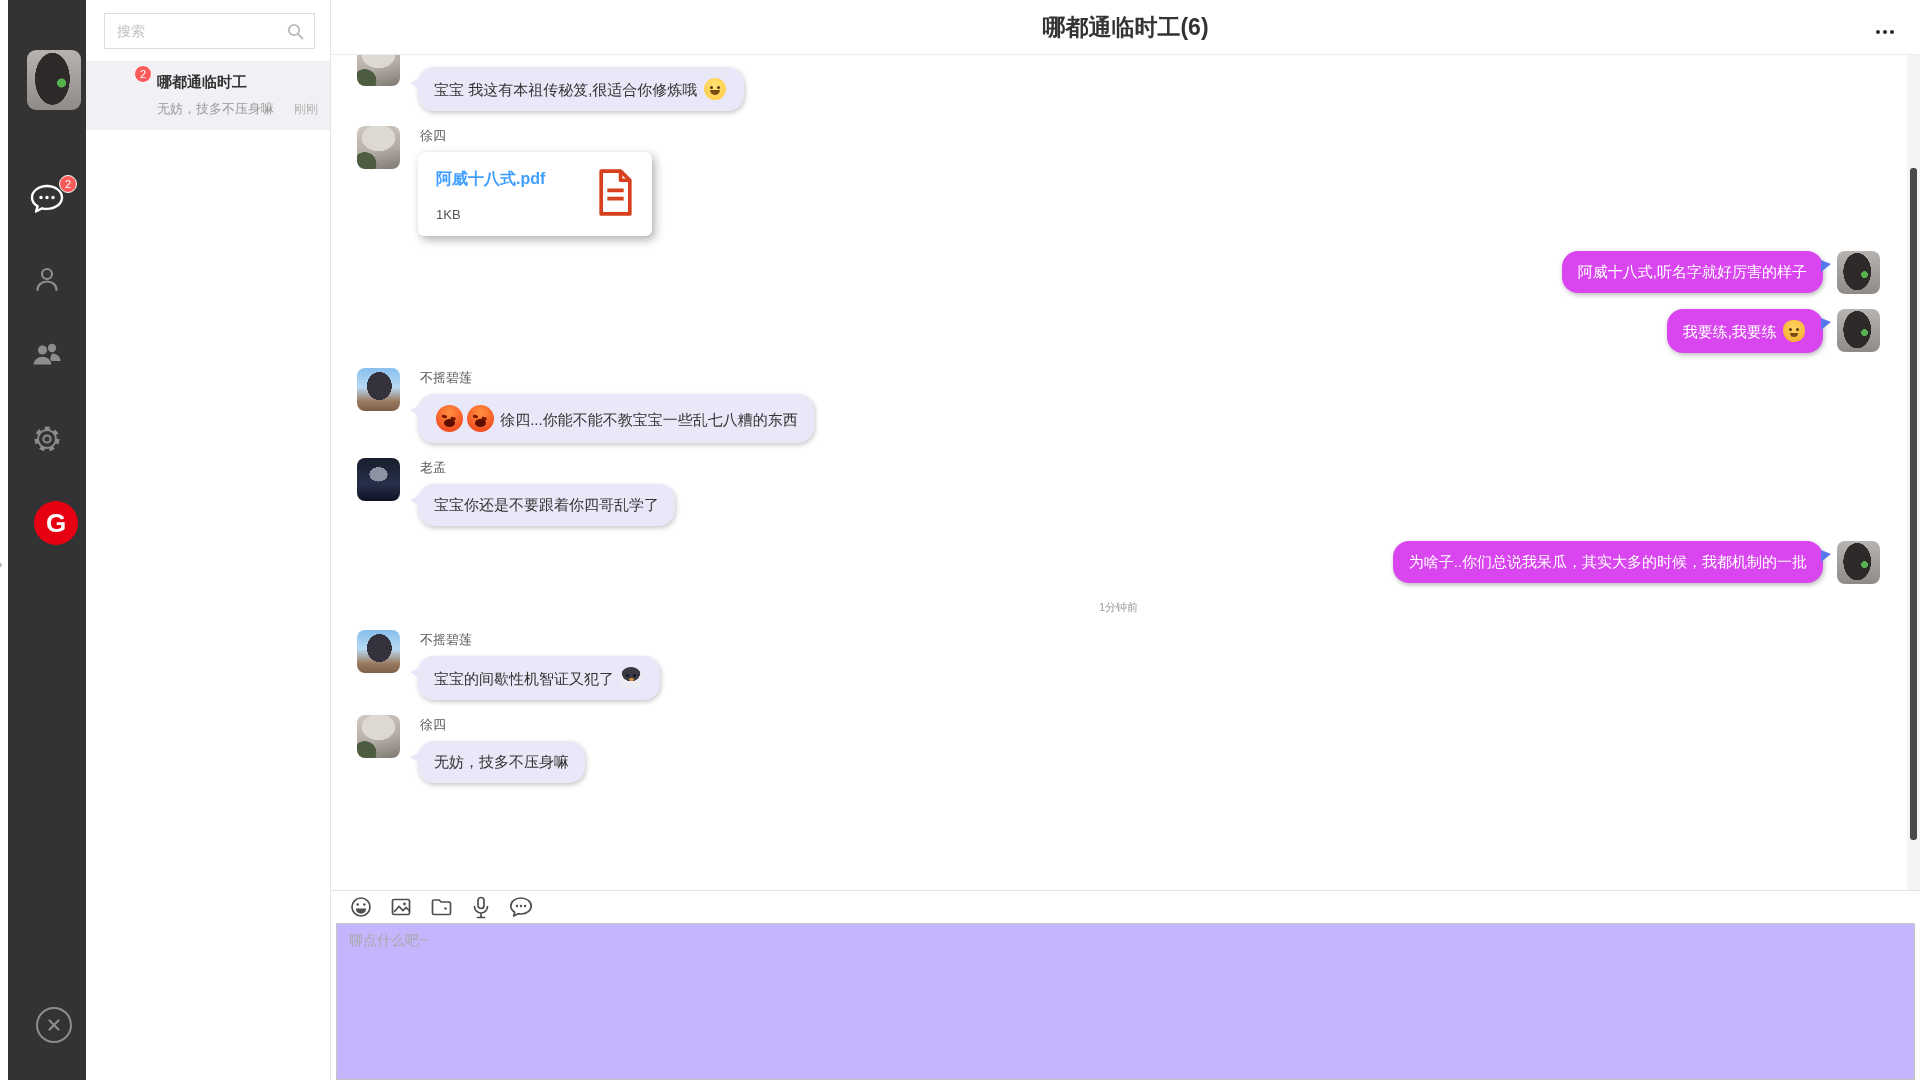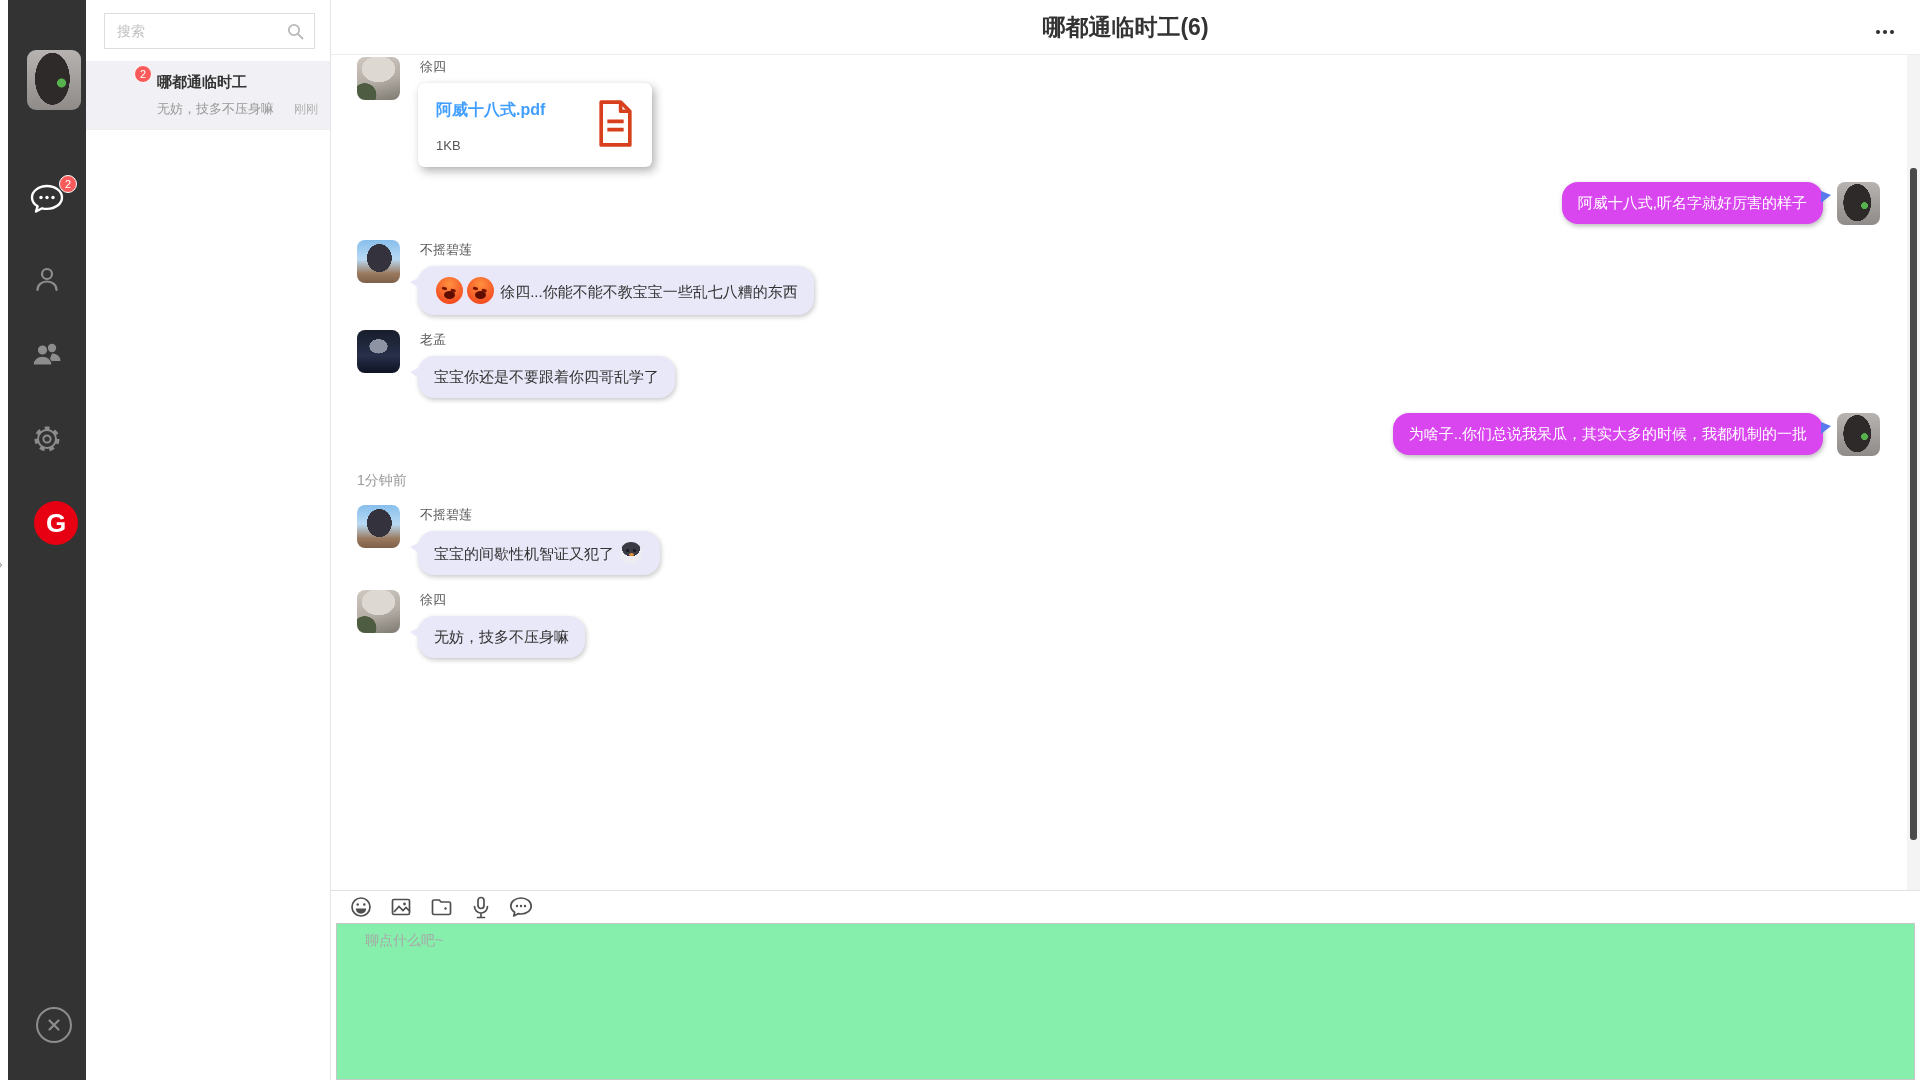--- a/index.html
+++ b/index.html
@@ -93,21 +93,21 @@
   .mbody{max-width:1100px;}
   .mname{font-size:13px;color:#595959;margin:1px 0 7px 2px;}
   .bubble{position:relative;display:inline-block;max-width:1050px;padding:11px 16px;border-radius:16px;
     font-size:15px;line-height:20px;}
   .bubble.l{background:#e9e8f8;color:#333;box-shadow:1px 2px 5px rgba(0,0,0,0.22);}
   .bubble.l::before{content:"";position:absolute;left:-8px;top:11px;border-top:5px solid transparent;
     border-bottom:7px solid transparent;border-right:10px solid #e9e8f8;}
   .bubble.r{background:#d946ef;color:#fff;box-shadow:1px 2px 5px rgba(0,0,0,0.28);}
   .bubble.r::before{content:"";position:absolute;right:-8px;top:9px;border-top:4px solid transparent;
     border-bottom:8px solid transparent;border-left:10px solid #5878ee;}
-  .time-row{text-align:left;color:#9a9a9a;font-size:14px;margin:16px 0 15px;}
+  .time-row{text-align:center;color:#9a9a9a;font-size:11px;margin:16px 0 15px;}
 
   
   .file-card{width:234px;background:#fff;border-radius:6px;padding:17px 18px 14px;display:flex;align-items:flex-start;
     box-shadow:0 0 1px rgba(0,0,0,0.15), 3px 4px 10px rgba(0,0,0,0.3);cursor:pointer;}
   .file-info{flex:1;min-width:0;}
   .file-name{color:#409eff;font-weight:bold;font-size:16px;white-space:nowrap;overflow:hidden;text-overflow:ellipsis;}
   .file-size{color:#555;font-size:13px;margin-top:17px;}
   .pdf-icon{flex-shrink:0;margin-left:12px;}
 
   
@@ -125,22 +125,22 @@
   .e-angry-face::after{width:11px;height:8px;border-radius:50%;background:#5f0d00;left:8px;top:14px;}
   .e-penguin-face{background:radial-gradient(circle at 50% 22%,#3a3a44 0 46%,#ececf2 47%);}
   .e-penguin-face::before{background:#16161c;box-shadow:7px 0 0 #16161c;left:6px;top:7px;}
   .e-penguin-face::after{width:5px;height:3px;border-radius:50%;background:#e8913a;left:8.5px;top:11px;}
 
   
   .toolbar{height:33px;flex-shrink:0;border-top:1px solid #e2e2e2;display:flex;align-items:center;
     gap:14px;padding:0 0 0 17px;background:#fff;}
   .tool{width:26px;height:26px;display:flex;align-items:center;justify-content:center;cursor:pointer;}
   .input-wrap{height:157px;flex-shrink:0;padding:0 5px;}
-  .input-wrap textarea{width:100%;height:100%;resize:none;border:1px solid #c6c6c6;background:#86efac;
-    outline:none;padding:8px 28px;font-size:14px;color:#333;font-family:"Liberation Sans","DejaVu Sans",sans-serif;}
+  .input-wrap textarea{width:100%;height:100%;resize:none;border:1px solid #c6c6c6;background:#c4b5fd;
+    outline:none;padding:8px 12px;font-size:14px;color:#333;font-family:"Liberation Sans","DejaVu Sans",sans-serif;}
   .input-wrap textarea::placeholder{color:#a8a8a8;}
   .send-row{height:46px;flex-shrink:0;display:flex;align-items:center;justify-content:flex-end;
     padding:0 12px 6px 0;background:#fff;border-bottom:1px solid #ddd;}
   .send-btn{background:#409eff;color:#fff;border:none;border-radius:4px;width:52px;height:30px;
     font-size:14px;cursor:pointer;font-family:inherit;}
 </style>
 </head>
 <body>
 
 <span class="collapse-arrow">›</span>
@@ -230,20 +230,24 @@
     <div class="chat-title">哪都通临时工(6)</div>
     <div class="menu-dots">
         <i></i>
         <i></i>
         <i></i>
       </div>
   </div>
 
   <div class="messages">
     <div id="message-list">
+        <div class="mrow left clipped">
+       <div class="avatar a-xusi"></div>
+          <div class="mbody"><div class="bubble l"><span>宝宝 我这有本祖传秘笈,很适合你修炼哦 </span><span class="emoji e-hugging-face" title="🤗"></span></div></div>
+        </div>
         <div class="mrow left">
        <div class="avatar a-xusi"></div>
           <div class="mbody">
             <div class="mname">徐四</div>
             <div class="file-card">
         <div class="file-info">
           <div class="file-name">阿威十八式.pdf</div>
           <div class="file-size">1KB</div>
         </div>
               <svg class="pdf-icon" viewBox="0 0 36 46" width="37" height="47">
@@ -251,20 +255,24 @@
   <path d="M23 2v9h9" fill="none" stroke="#d8401d" stroke-width="3.6" stroke-linejoin="round"></path>
   <path d="M10 21h16M10 29h16" stroke="#d8401d" stroke-width="3.6"></path>
               </svg>
             </div>
           </div>
         </div>
         <div class="mrow right">
        <div class="mbody"><div class="bubble r"><span>阿威十八式,听名字就好厉害的样子</span></div></div>
           <div class="avatar a-self"></div>
         </div>
+        <div class="mrow right">
+       <div class="mbody"><div class="bubble r"><span>我要练,我要练 </span><span class="emoji e-melting-face" title="🫠"></span></div></div>
+          <div class="avatar a-self"></div>
+        </div>
         <div class="mrow left">
        <div class="avatar a-buyao"></div>
           <div class="mbody"><div class="mname">不摇碧莲</div><div class="bubble l"><span class="emoji e-angry-face" title="😡"></span><span class="emoji e-angry-face" title="😡"></span><span> 徐四...你能不能不教宝宝一些乱七八糟的东西</span></div></div>
         </div>
         <div class="mrow left">
        <div class="avatar a-laomeng"></div>
           <div class="mbody"><div class="mname">老孟</div><div class="bubble l"><span>宝宝你还是不要跟着你四哥乱学了</span></div></div>
         </div>
         <div class="mrow right">
        <div class="mbody"><div class="bubble r"><span>为啥子..你们总说我呆瓜，其实大多的时候，我都机制的一批</span></div></div>

